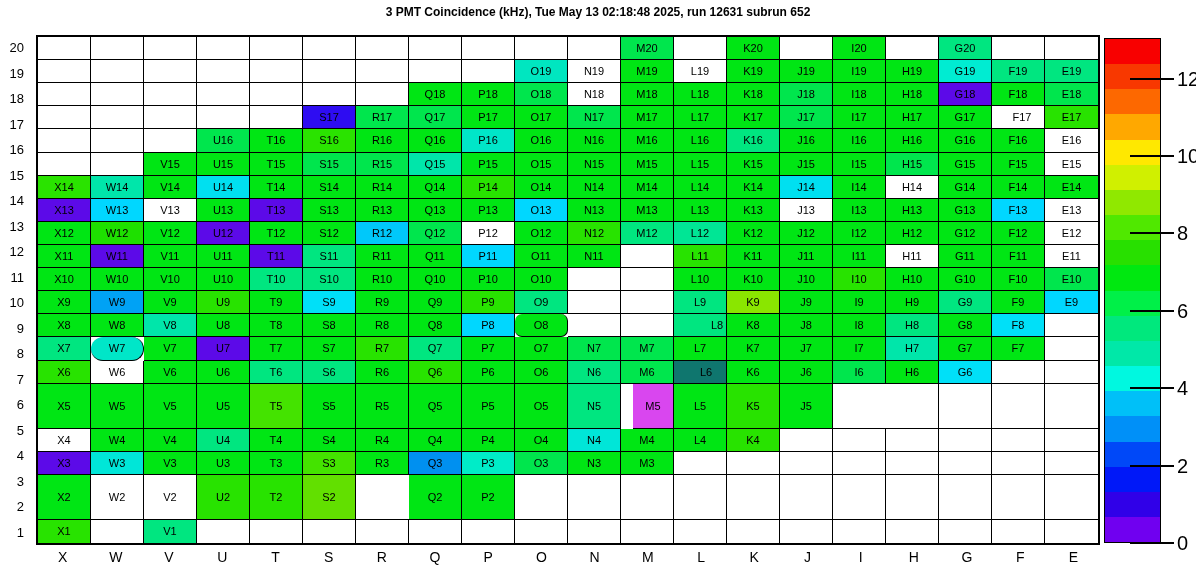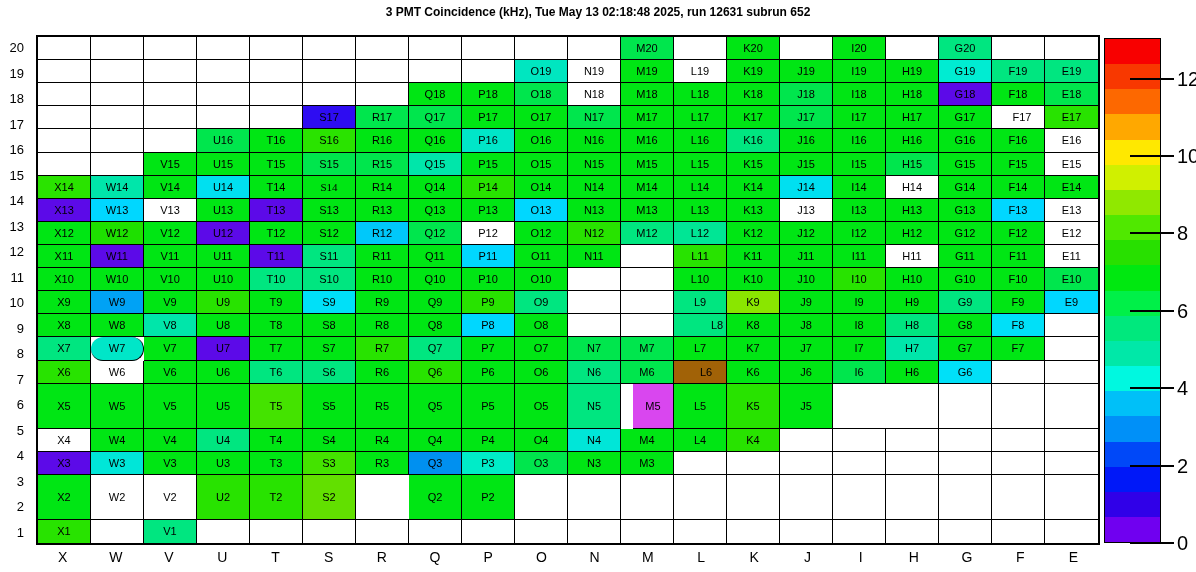--- a/index.html
+++ b/index.html
@@ -173,21 +173,21 @@
       <div class="cell" style="background: rgb(0, 230, 20);">I15</div>
       <div class="cell" style="background: rgb(0, 230, 77);">H15</div>
       <div class="cell" style="background: rgb(0, 230, 20);">G15</div>
       <div class="cell" style="background: rgb(0, 230, 20);">F15</div>
       <div class="cell lastcol" style="background: rgb(255, 255, 255);">E15</div>
       <div class="cell" style="background: rgb(42, 227, 0);">X14</div>
       <div class="cell" style="background: rgb(0, 230, 170);">W14</div>
       <div class="cell" style="background: rgb(0, 230, 20);">V14</div>
       <div class="cell" style="background: rgb(0, 224, 240);">U14</div>
       <div class="cell" style="background: rgb(0, 230, 20);">T14</div>
-      <div class="cell" style="background: rgb(0, 230, 20); font-family: Liberation Serif, serif;">S14</div>
+      <div class="cell" style="background: rgb(0, 230, 20);">S14</div>
       <div class="cell" style="background: rgb(0, 230, 20);">R14</div>
       <div class="cell" style="background: rgb(0, 230, 20);">Q14</div>
       <div class="cell" style="background: rgb(40, 227, 0);">P14</div>
       <div class="cell" style="background: rgb(0, 230, 20);">O14</div>
       <div class="cell" style="background: rgb(0, 230, 20);">N14</div>
       <div class="cell" style="background: rgb(0, 230, 20);">M14</div>
       <div class="cell" style="background: rgb(0, 230, 20);">L14</div>
       <div class="cell" style="background: rgb(0, 230, 20);">K14</div>
       <div class="cell" style="background: rgb(0, 224, 240);">J14</div>
       <div class="cell" style="background: rgb(0, 230, 20);">I14</div>
@@ -297,21 +297,21 @@
       <div class="cell lastcol" style="background: rgb(0, 215, 255);">E9</div>
       <div class="cell" style="background: rgb(0, 230, 20);">X8</div>
       <div class="cell" style="background: rgb(0, 230, 20);">W8</div>
       <div class="cell" style="background: rgb(0, 230, 170);">V8</div>
       <div class="cell" style="background: rgb(0, 230, 20);">U8</div>
       <div class="cell" style="background: rgb(0, 230, 20);">T8</div>
       <div class="cell" style="background: rgb(0, 230, 20);">S8</div>
       <div class="cell" style="background: rgb(0, 230, 20);">R8</div>
       <div class="cell" style="background: rgb(0, 230, 20);">Q8</div>
       <div class="cell" style="background: rgb(0, 215, 255);">P8</div>
-      <div class="cell" style="background: rgb(0, 230, 20);">O8</div>
+      <div class="cell" style="background: rgb(0, 230, 20); border-radius: 7px;">O8</div>
       <div class="cell"></div>
       <div class="cell"></div>
       <div class="cell" style="background: rgb(0, 230, 128); padding-left: 34px;">L8</div>
       <div class="cell" style="background: rgb(0, 230, 20);">K8</div>
       <div class="cell" style="background: rgb(0, 230, 20);">J8</div>
       <div class="cell" style="background: rgb(0, 230, 20);">I8</div>
       <div class="cell" style="background: rgb(0, 230, 128);">H8</div>
       <div class="cell" style="background: rgb(0, 230, 20);">G8</div>
       <div class="cell" style="background: rgb(0, 224, 248);">F8</div>
       <div class="cell lastcol"></div>
@@ -340,21 +340,21 @@
       <div class="cell" style="background: rgb(0, 230, 20);">V6</div>
       <div class="cell" style="background: rgb(0, 230, 20);">U6</div>
       <div class="cell" style="background: rgb(0, 230, 128);">T6</div>
       <div class="cell" style="background: rgb(0, 230, 128);">S6</div>
       <div class="cell" style="background: rgb(0, 230, 20);">R6</div>
       <div class="cell" style="background: rgb(40, 227, 0);">Q6</div>
       <div class="cell" style="background: rgb(0, 230, 20);">P6</div>
       <div class="cell" style="background: rgb(0, 230, 20);">O6</div>
       <div class="cell" style="background: rgb(0, 230, 128);">N6</div>
       <div class="cell" style="background: rgb(0, 230, 77);">M6</div>
-      <div class="cell" style="background: #a16207; padding-left: 12px;">L6</div>
+      <div class="cell" style="background: #0f766e; padding-left: 12px;">L6</div>
       <div class="cell" style="background: rgb(0, 230, 20);">K6</div>
       <div class="cell" style="background: rgb(0, 230, 20);">J6</div>
       <div class="cell" style="background: rgb(0, 230, 77);">I6</div>
       <div class="cell" style="background: rgb(0, 230, 20);">H6</div>
       <div class="cell" style="background: rgb(0, 224, 248);">G6</div>
       <div class="cell"></div>
       <div class="cell lastcol"></div>
       <div class="cell" style="background: rgb(0, 230, 20);">X5</div>
       <div class="cell" style="background: rgb(0, 230, 20);">W5</div>
       <div class="cell" style="background: rgb(0, 230, 20);">V5</div>

